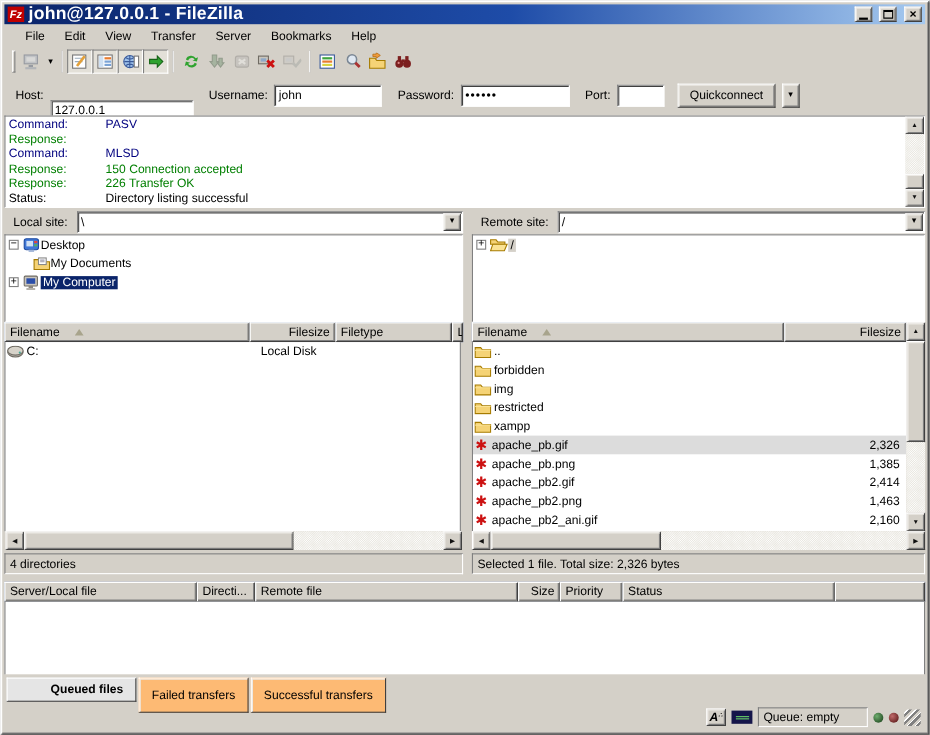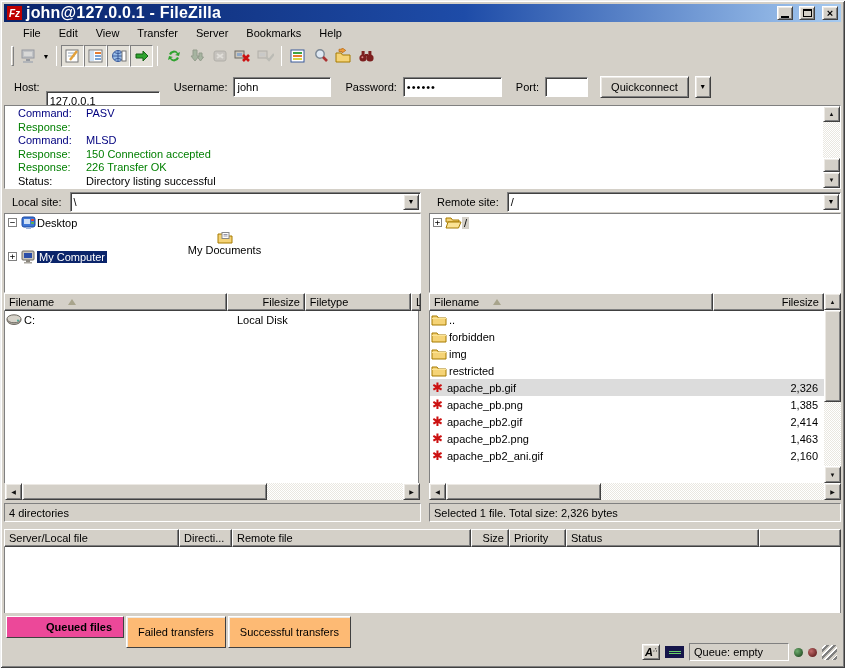--- a/index.html
+++ b/index.html
@@ -33,21 +33,21 @@
   .ddbtn{width:12px;height:22px;display:flex;align-items:center;justify-content:center;font-size:7px;}
   .dim{opacity:.45;filter:grayscale(60%);}
   
   #quickconnect{display:flex;align-items:center;padding-left:10px;gap:6px;}
   .field{background:#fff;border:1px solid;border-color:#808080 #fff #fff #808080;box-shadow:inset 1px 1px 0 #404040;
     height:20px;display:flex;align-items:center;padding:0 3px;}
   .qcbtn{height:22px;padding:0 10px;display:flex;align-items:center;}
   
   #log{background:#fff;overflow:hidden;}
   .logline{display:flex;line-height:13.5px;white-space:nowrap;}
-  .loglabel{width:80px;flex:none;padding-left:12px;}
+  .loglabel{width:90px;flex:none;padding-left:2px;}
   .c-cmd{color:#00007F;}
   .c-resp{color:#007F00;}
   .c-status{color:#000;}
   
   .comborow{display:flex;align-items:center;height:21px;}
   .combolabel{padding:0 8px 0 8px;flex:none;}
   .combo{flex:1;height:20px;background:#fff;border:1px solid;border-color:#808080 #fff #fff #808080;
     box-shadow:inset 1px 1px 0 #404040;display:flex;align-items:center;}
   .comboval{flex:1;padding-left:3px;}
   .combodrop{width:16px;height:16px;margin:1px;flex:none;display:flex;align-items:center;justify-content:center;font-size:7px;}
@@ -73,21 +73,21 @@
   .track{background-color:#E9E7E0;
     background-image:linear-gradient(45deg,#fff 25%,transparent 25%,transparent 75%,#fff 75%),
                      linear-gradient(45deg,#fff 25%,transparent 25%,transparent 75%,#fff 75%);
     background-size:2px 2px;background-position:0 0,1px 1px;}
   .thumb{background:#D4D0C8;border:1px solid;border-color:#fff #404040 #404040 #fff;box-shadow:inset 1px 1px 0 #ece9e4, inset -1px -1px 0 #808080;}
   .hscroll{display:flex;height:17px;}
   .vscroll{display:flex;flex-direction:column;width:17px;}
   
   .tab{height:32px;padding:0 11px;display:inline-flex;align-items:center;background:#fdba74;
     border:1px solid;border-color:#fff #404040 #404040 #fff;box-shadow:inset 1px 1px 0 #ece9e4;margin-right:2px;}
-  .tab.active{background:#ec4899;font-weight:bold;height:22px;box-shadow:none;padding-left:39px;}
+  .tab.active{background:#e5e5e5;font-weight:bold;height:22px;box-shadow:none;padding-left:39px;}
   
   #statusbar{display:flex;align-items:center;justify-content:flex-end;gap:5px;padding-right:4px;}
   .led{width:9px;height:9px;border-radius:50%;}
   .led-green{background:radial-gradient(circle at 35% 35%,#6fae6f,#143814);}
   .led-red{background:radial-gradient(circle at 35% 35%,#c06a6a,#4d0e0e);}
   .gripcorner{width:15px;height:15px;
     background:repeating-linear-gradient(135deg,transparent 0 2px,#fff 2px 3px,#808080 3px 5px);}
   .badge{width:19px;height:12px;background:#15154a;display:flex;flex-direction:column;justify-content:center;gap:1px;align-items:center;}
   .badge i{display:block;width:12px;height:1px;background:#69d069;}
   .filesplat{color:#CC1111;font-size:13px;line-height:13px;width:15px;flex:none;text-align:center;}
@@ -227,21 +227,21 @@
           <rect x="3.6" y="3" width="3" height="5" fill="#7c1f1f"></rect>
           <rect x="10.4" y="3" width="3" height="5" fill="#7c1f1f"></rect>
           <rect x="7" y="6" width="3" height="2.4" fill="#7c1f1f"></rect>
           <circle cx="4.4" cy="9.2" r="1" fill="#d88"></circle>
         </svg>
     </div>
   </div>
 
   <div id="quickconnect" class="abs" style="left:4px;top:70px;width:837px;height:33px;">
     <span>Host:</span>
-    <div class="field" style="width:114px;margin-top:28px;">
+    <div class="field" style="width:130px;margin-top:28px;">
         <span>127.0.0.1</span>
       </div>
     <span style="margin-left:8px;">Username:</span>
     <div class="field" style="width:98px;">
         <span>john</span>
       </div>
     <span style="margin-left:8px;">Password:</span>
     <div class="field" style="width:99px;letter-spacing:1px;">
         <span>••••••</span>
       </div>
@@ -318,21 +318,21 @@
         <svg width="15" height="14">
             <rect x="1" y="1" width="13" height="10" rx="2" fill="#3f77d6" stroke="#1d4aa0"></rect>
             <rect x="3" y="3" width="6" height="5" fill="#cfe0f5"></rect>
             <rect x="10" y="3" width="3" height="2" fill="#e2453a"></rect>
             <rect x="10" y="6" width="3" height="2" fill="#58b158"></rect>
             <rect x="5" y="11" width="5" height="2" fill="#9fb4d8"></rect>
           </svg>
       </span>
       <span>Desktop</span>
     </div>
-    <div class="treerow" style="padding-left:24px;flex-direction:column;">
+    <div class="treerow" style="padding-left:24px;">
       <span class="ficon">
         <svg width="16" height="13">
             <path d="M1 3 h5 l1.5 2 H15 v7 H1 z" fill="#f5d376" stroke="#a67b00"></path>
             <rect x="5" y="1.5" width="7" height="6" fill="#fff" stroke="#888"></rect>
             <line x1="6.5" y1="3.5" x2="10.5" y2="3.5" stroke="#99a"></line>
             <line x1="6.5" y1="5" x2="10.5" y2="5" stroke="#99a"></line>
           </svg>
       </span>
       <span>My Documents</span>
     </div>
@@ -438,20 +438,30 @@
     <div class="lrow">
       <span class="ficon">
           <svg width="16" height="13">
             <path d="M1 3 h5 l1.5 2 H15 v7 H1 z" fill="#f5d376" stroke="#a67b00"></path>
             <path d="M1 5.5 h14" stroke="#fbe394"></path>
           </svg>
         </span>
       <span class="name">restricted</span>
       <span class="cell-r" style="flex:1;"></span>
     </div>
+    <div class="lrow">
+      <span class="ficon">
+          <svg width="16" height="13">
+            <path d="M1 3 h5 l1.5 2 H15 v7 H1 z" fill="#f5d376" stroke="#a67b00"></path>
+            <path d="M1 5.5 h14" stroke="#fbe394"></path>
+          </svg>
+        </span>
+      <span class="name">xampp</span>
+      <span class="cell-r" style="flex:1;"></span>
+    </div>
     <div class="lrow rowsel">
       <span class="filesplat">✱</span>
       <span class="name">apache_pb.gif</span>
       <span class="cell-r" style="flex:1;">2,326</span>
     </div>
     <div class="lrow">
       <span class="filesplat">✱</span>
       <span class="name">apache_pb.png</span>
       <span class="cell-r" style="flex:1;">1,385</span>
     </div>

